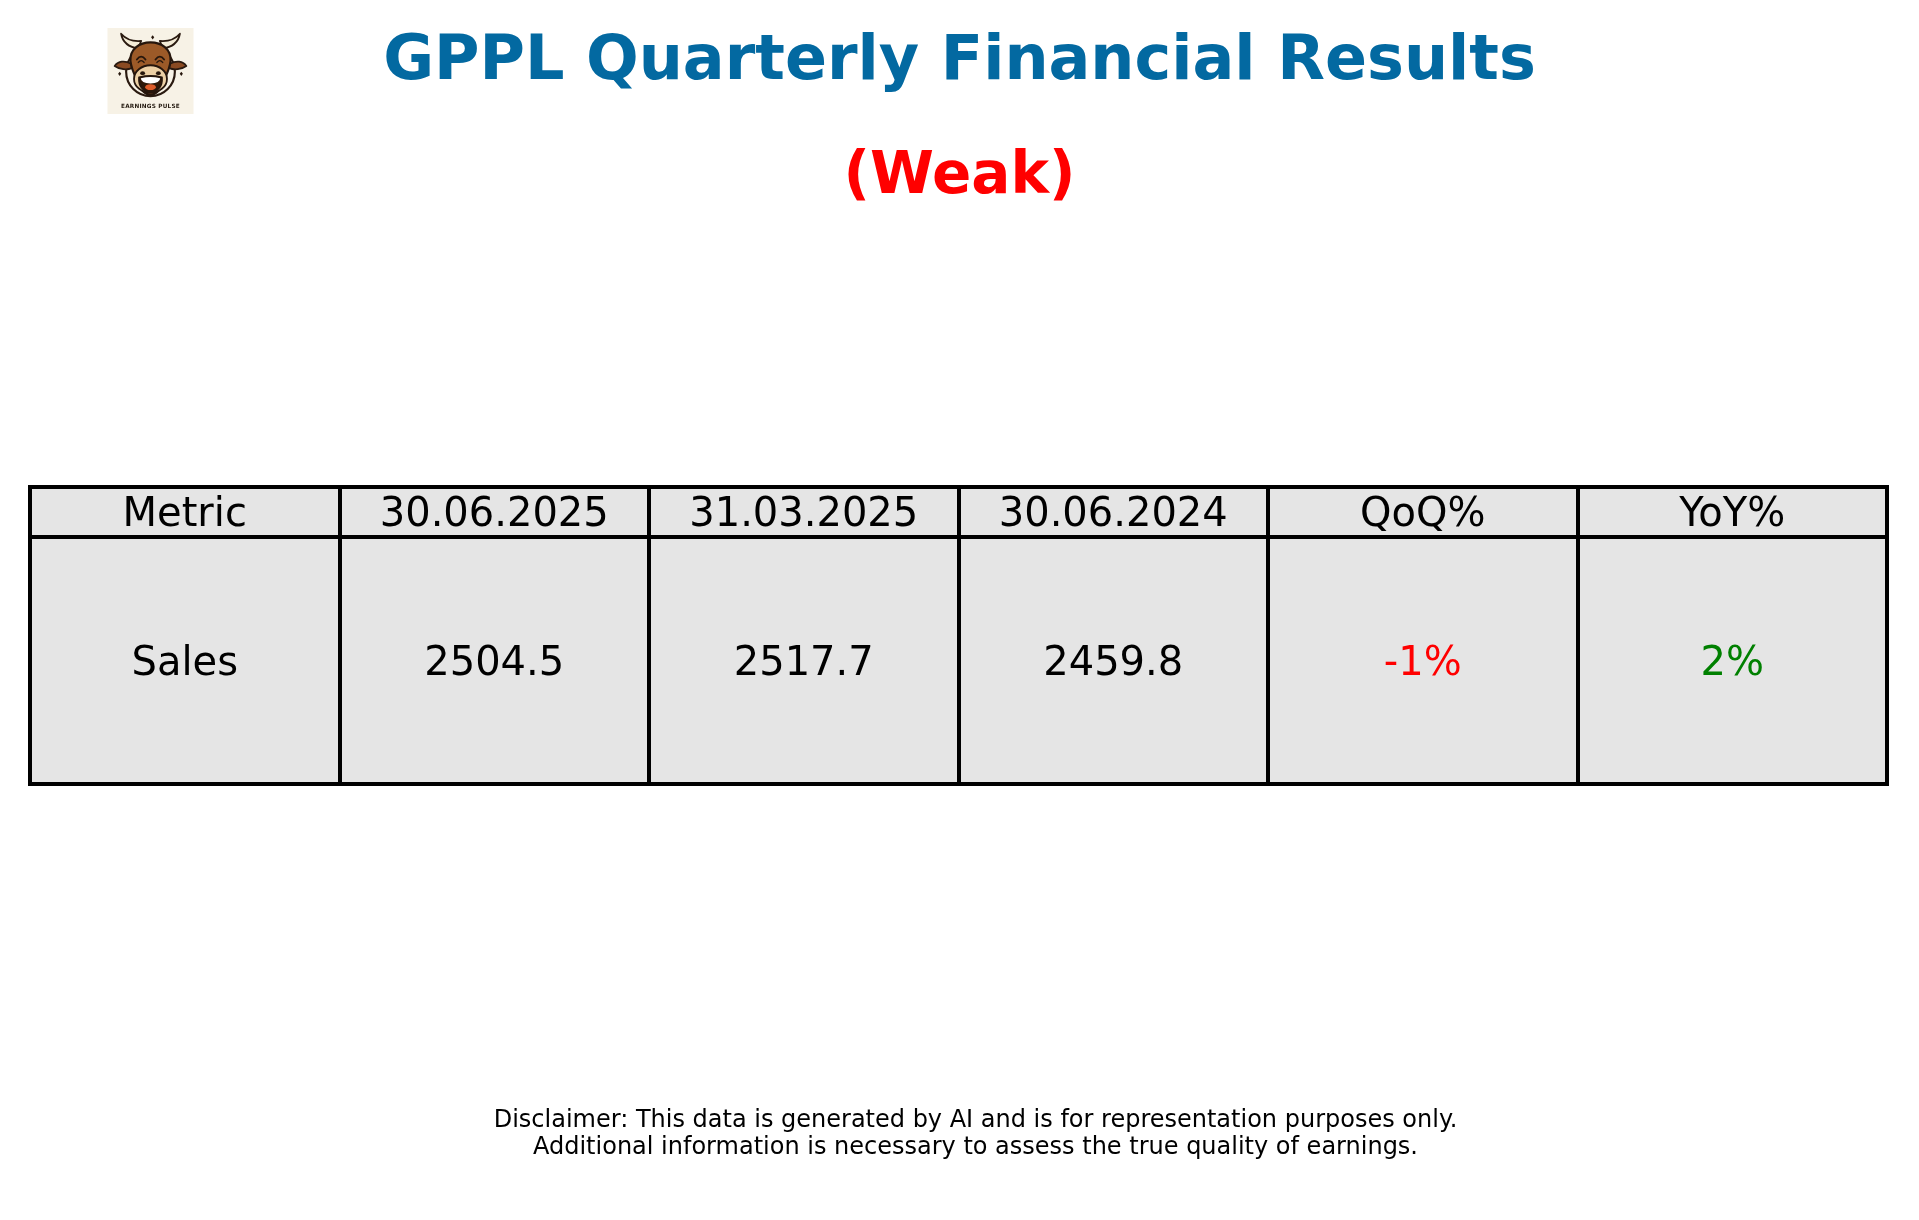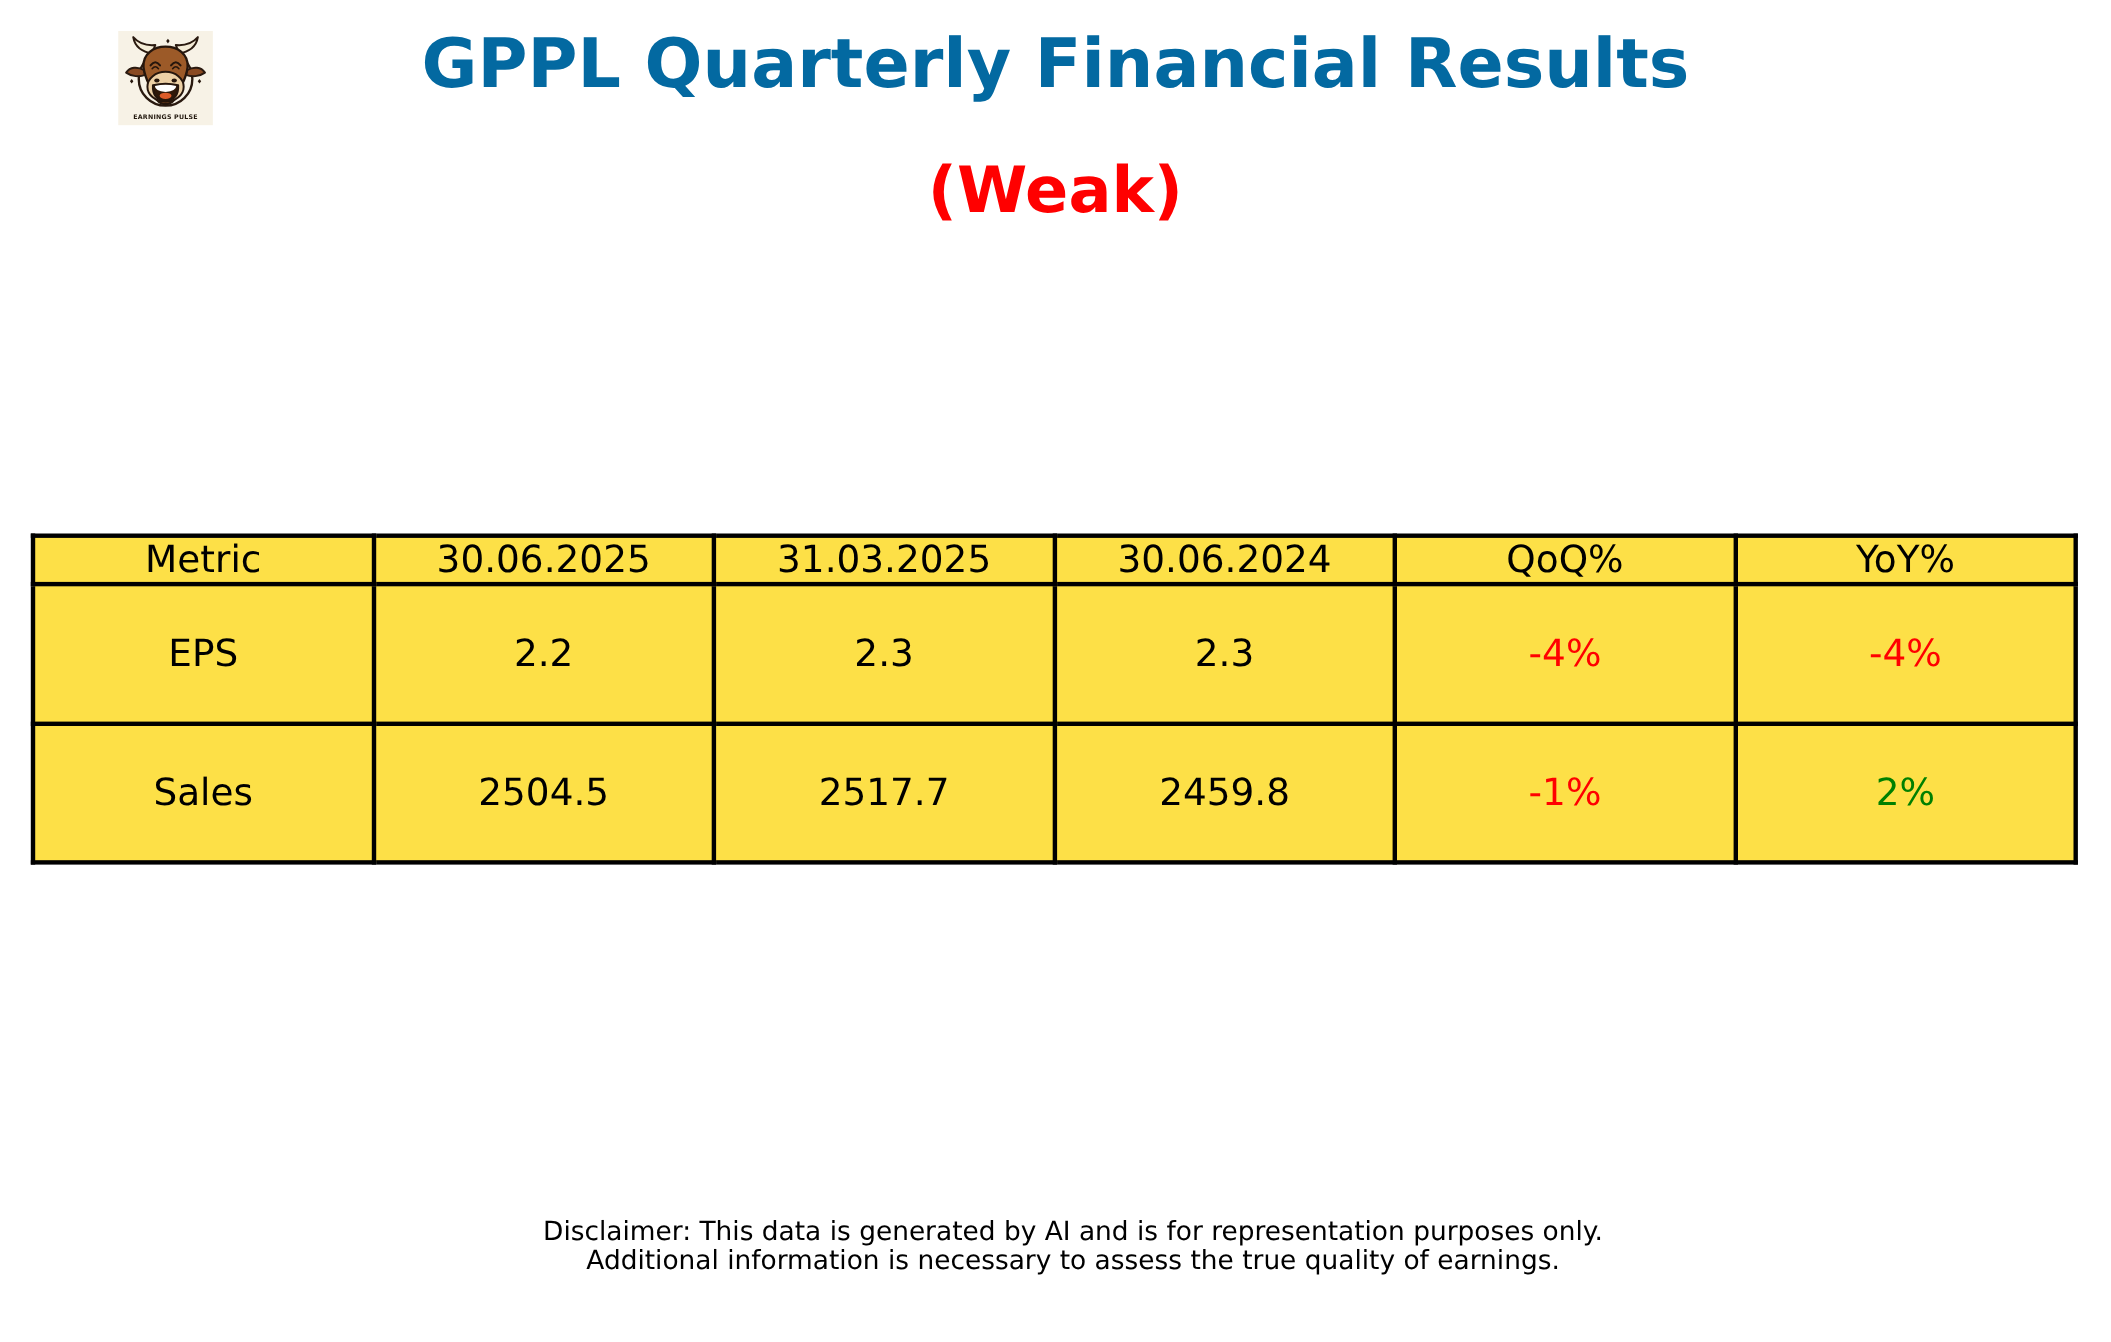--- a/index.html
+++ b/index.html
@@ -49,25 +49,25 @@
     top: 485px;
     width: 1861px;
     height: 301px;
     border-collapse: collapse;
     table-layout: fixed;
   }
   .results-table th, .results-table td {
     border: 4px solid #000000;
     text-align: center;
     vertical-align: middle;
-    font-size: 34px;
+    font-size: 40px;
     font-weight: normal;
     color: #000000;
     padding: 0;
-    background: #fde047;
+    background: #e5e5e5;
   }
   .disclaimer {
     position: absolute;
     left: 0;
     top: 1106px;
     width: 100%;
     text-align: center;
     font-size: 24px;
     line-height: 27px;
     color: #000000;
@@ -123,28 +123,20 @@
         <th>Metric</th>
         <th>30.06.2025</th>
         <th>31.03.2025</th>
         <th>30.06.2024</th>
         <th>QoQ%</th>
         <th>YoY%</th>
       </tr>
     </thead>
     <tbody>
       <tr>
-        <td>EPS</td>
-        <td style="color: rgb(0, 0, 0);">2.2</td>
-        <td style="color: rgb(0, 0, 0);">2.3</td>
-        <td style="color: rgb(0, 0, 0);">2.3</td>
-        <td style="color: rgb(255, 0, 0);">-4%</td>
-        <td style="color: rgb(255, 0, 0);">-4%</td>
-      </tr>
-      <tr>
         <td>Sales</td>
         <td style="color: rgb(0, 0, 0);">2504.5</td>
         <td style="color: rgb(0, 0, 0);">2517.7</td>
         <td style="color: rgb(0, 0, 0); margin-left: 48px;">2459.8</td>
         <td style="color: rgb(255, 0, 0);">-1%</td>
         <td style="color: rgb(0, 128, 0);">2%</td>
       </tr>
     </tbody>
   </table>
 

